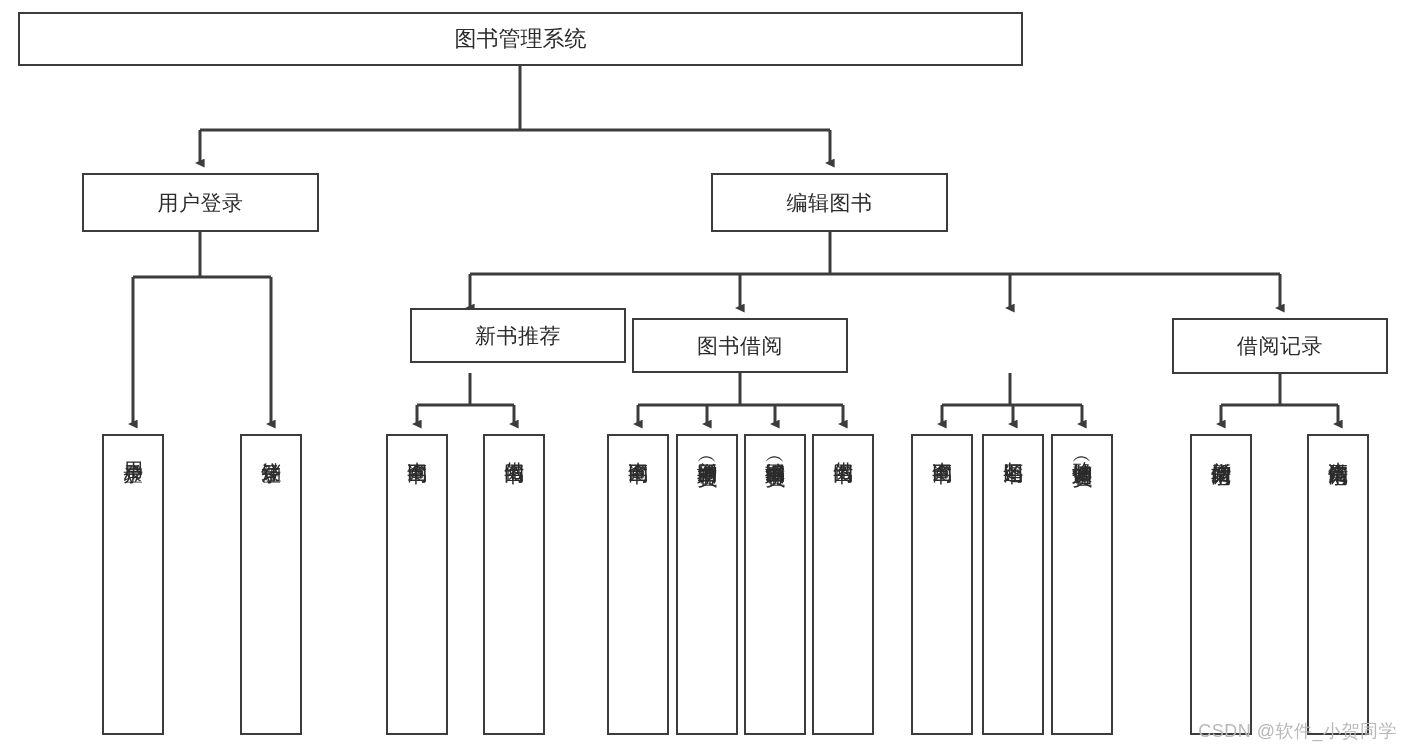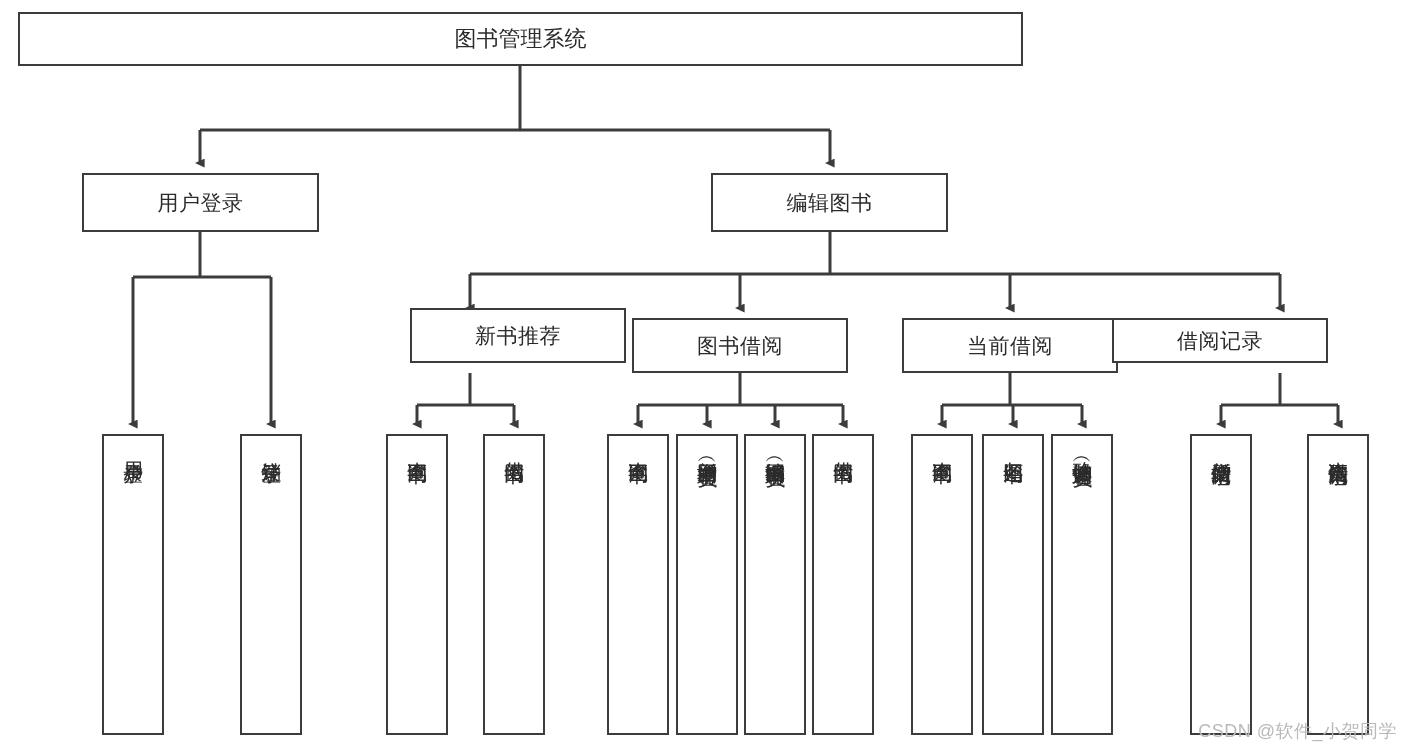--- a/index.html
+++ b/index.html
@@ -133,24 +133,21 @@
   <div class="node h-node" style="left:711px; top:173px; width:237px; height:59px;">
     <span>编辑图书</span>
   </div>
 
   <div class="node h-node" style="left:362px; top:308px; width:216px; height:55px;margin-left:48px;">
     <span>新书推荐</span>
   </div>
   <div class="node h-node" style="left:632px; top:318px; width:216px; height:55px;">
     <span>图书借阅</span>
   </div>
-  <div class="node h-node" style="left:902px; top:318px; width:216px; height:55px;">
-    <span>当前借阅</span>
-  </div>
-  <div class="node h-node" style="left:1112px; top:318px; width:216px; height:45px;">
+  <div class="node h-node" style="left:1172px; top:318px; width:216px; height:56px;">
     <span>借阅记录</span>
   </div>
 
   <div class="node v-node" style="left:102px; top:434px; width:62px; height:301px;">
     <span class="vlabel">用户登录</span>
   </div>
   <div class="node v-node" style="left:240px; top:434px; width:62px; height:301px;">
     <span class="vlabel">注销登录</span>
   </div>
   <div class="node v-node" style="left:386px; top:434px; width:62px; height:301px;">

